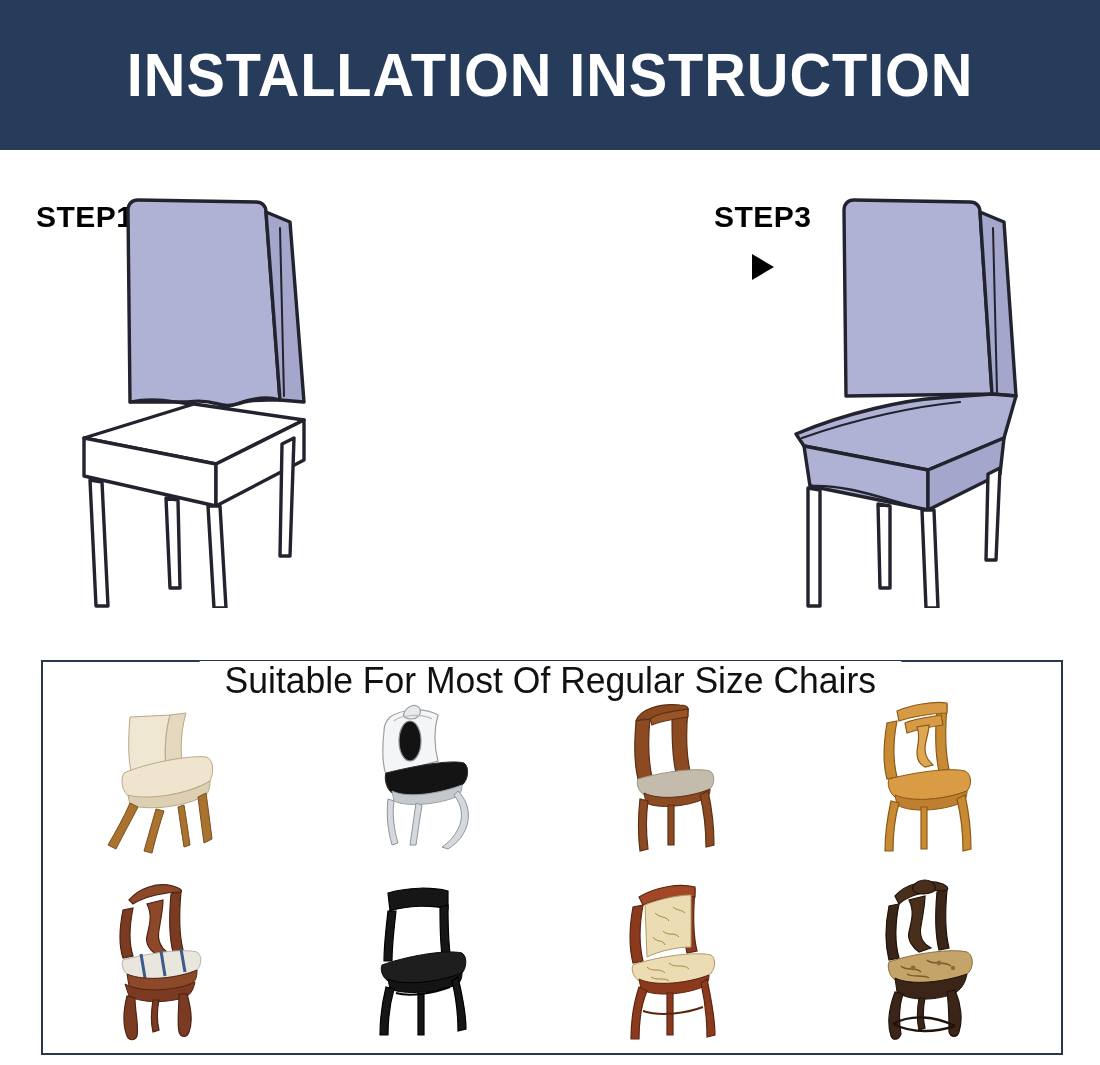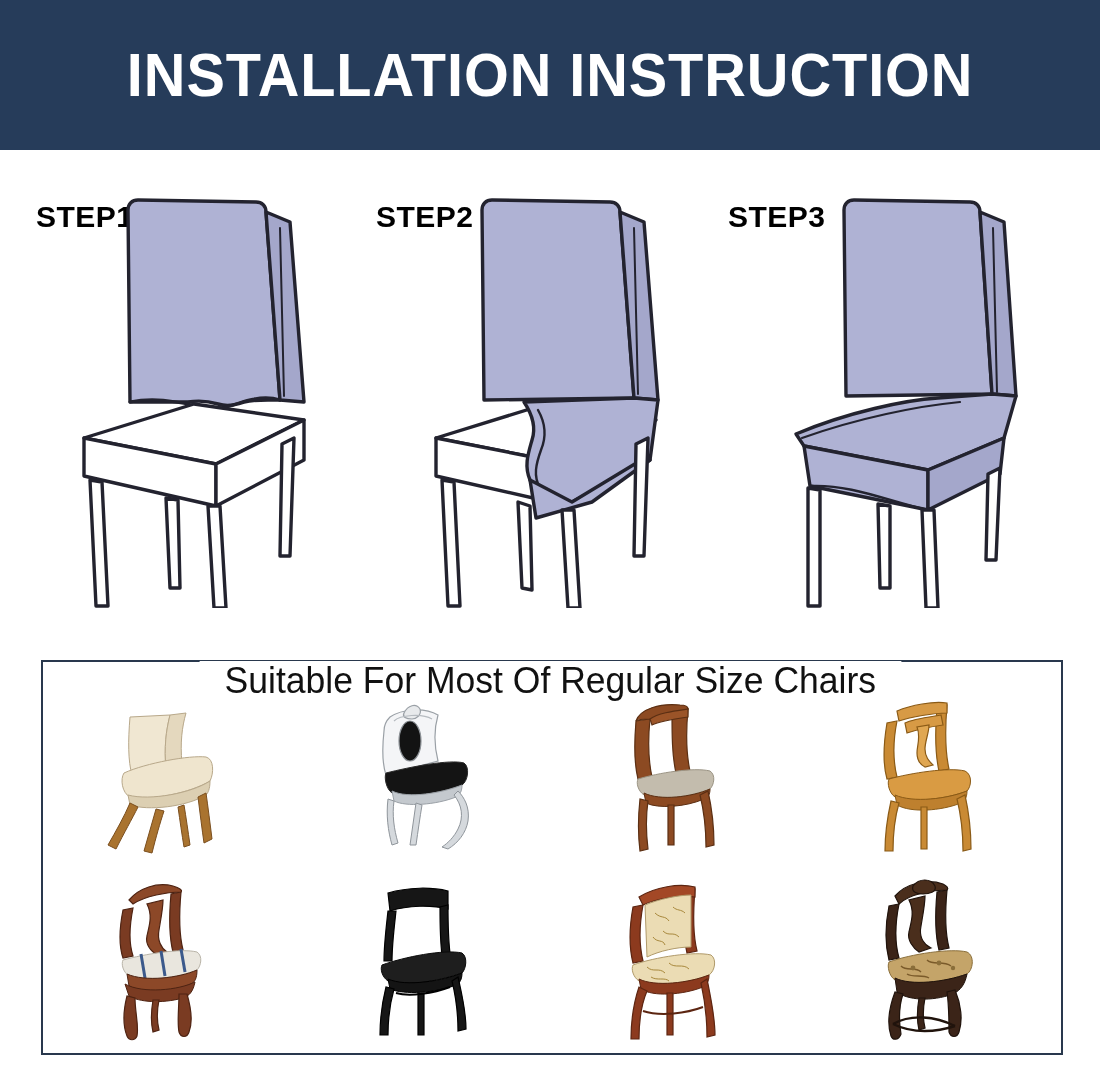--- a/index.html
+++ b/index.html
@@ -60,21 +60,21 @@
 
   .step-label {
     position: absolute;
     left: 18px;
     top: 50px;
     display: flex;
     align-items: center;
     gap: 20px;
     white-space: nowrap;
   }
-  .step-col.c3 .step-label { left: 28px; }
+  .step-col.c3 .step-label { left: 14px; flex-direction: column; }
   .step-text {
     font-family: "Liberation Sans", sans-serif;
     font-size: 30px;
     font-weight: bold;
     color: #000000;
     letter-spacing: 0.5px;
   }
   .step-arrow {
     width: 0; height: 0;
     border-top: 13px solid transparent;
@@ -181,51 +181,20 @@
           <path d="M148 276 L148 318 L236 272 L236 232 Z" fill="#FFFFFF"></path>
 
           <path d="M22 292 L34 294 L40 418 L28 418 Z" fill="#FFFFFF"></path>
           <path d="M98 310 L110 312 L112 400 L102 400 Z" fill="#FFFFFF"></path>
           <path d="M140 318 L152 318 L158 420 L146 420 Z" fill="#FFFFFF"></path>
           <path d="M214 256 L226 250 L222 368 L212 368 Z" fill="#FFFFFF"></path>
         </g>
       </svg>
     </div>
 
-    <div class="step-col c2">
-      <div class="step-label">
-        <span class="step-text">STEP2</span>
-        <span class="step-arrow"></span>
-      </div>
-      <svg class="chair-svg" viewBox="0 0 270 420">
-        <g fill="none" stroke="#23232F" stroke-width="3.4" stroke-linejoin="round" stroke-linecap="round">
-
-          <path d="M62 22 C62 16 66 12 72 12 L190 14 C196 14 200 18 200 24 L214 210 L64 212 Z" fill="#AFB2D4"></path>
-          <path d="M200 24 L224 34 L238 212 L214 210 Z" fill="#A4A7CB"></path>
-          <path d="M214 40 L218 206" stroke-width="2" fill="none"></path>
-
-          <path d="M16 250 L126 216 L236 232 L148 276 Z" fill="#FFFFFF"></path>
-          <path d="M16 250 L16 288 L148 318 L148 276 Z" fill="#FFFFFF"></path>
-
-          <path d="M104 214 C112 226 116 240 112 252
-                   C108 266 104 278 110 292
-                   C116 306 128 312 140 312
-                   L152 314 L230 272 L238 212 L214 210 Z" fill="#AFB2D4"></path>
-
-          <path d="M118 222 C126 236 126 250 121 262 C116 276 113 288 120 300 C126 310 136 314 146 314" stroke-width="2.4" fill="none"></path>
-
-          <path d="M110 292 L116 330 L172 314 L230 272 L228 268 L152 314 Z" fill="#AFB2D4"></path>
-
-          <path d="M22 292 L34 294 L40 418 L28 418 Z" fill="#FFFFFF"></path>
-          <path d="M98 314 L110 318 L112 402 L102 400 Z" fill="#FFFFFF"></path>
-          <path d="M142 322 L154 322 L160 420 L148 420 Z" fill="#FFFFFF"></path>
-          <path d="M216 256 L228 250 L224 368 L214 368 Z" fill="#FFFFFF"></path>
-        </g>
-      </svg>
-    </div>
 
     <div class="step-col c3">
       <div class="step-label">
         <span class="step-text">STEP3</span>
         <span class="step-arrow"></span>
       </div>
       <svg class="chair-svg" viewBox="0 0 270 420">
         <g fill="none" stroke="#23232F" stroke-width="3.4" stroke-linejoin="round" stroke-linecap="round">
 
           <path d="M66 22 C66 16 70 12 76 12 L192 14 C198 14 202 18 202 24 L214 206 L68 208 Z" fill="#AFB2D4"></path>

